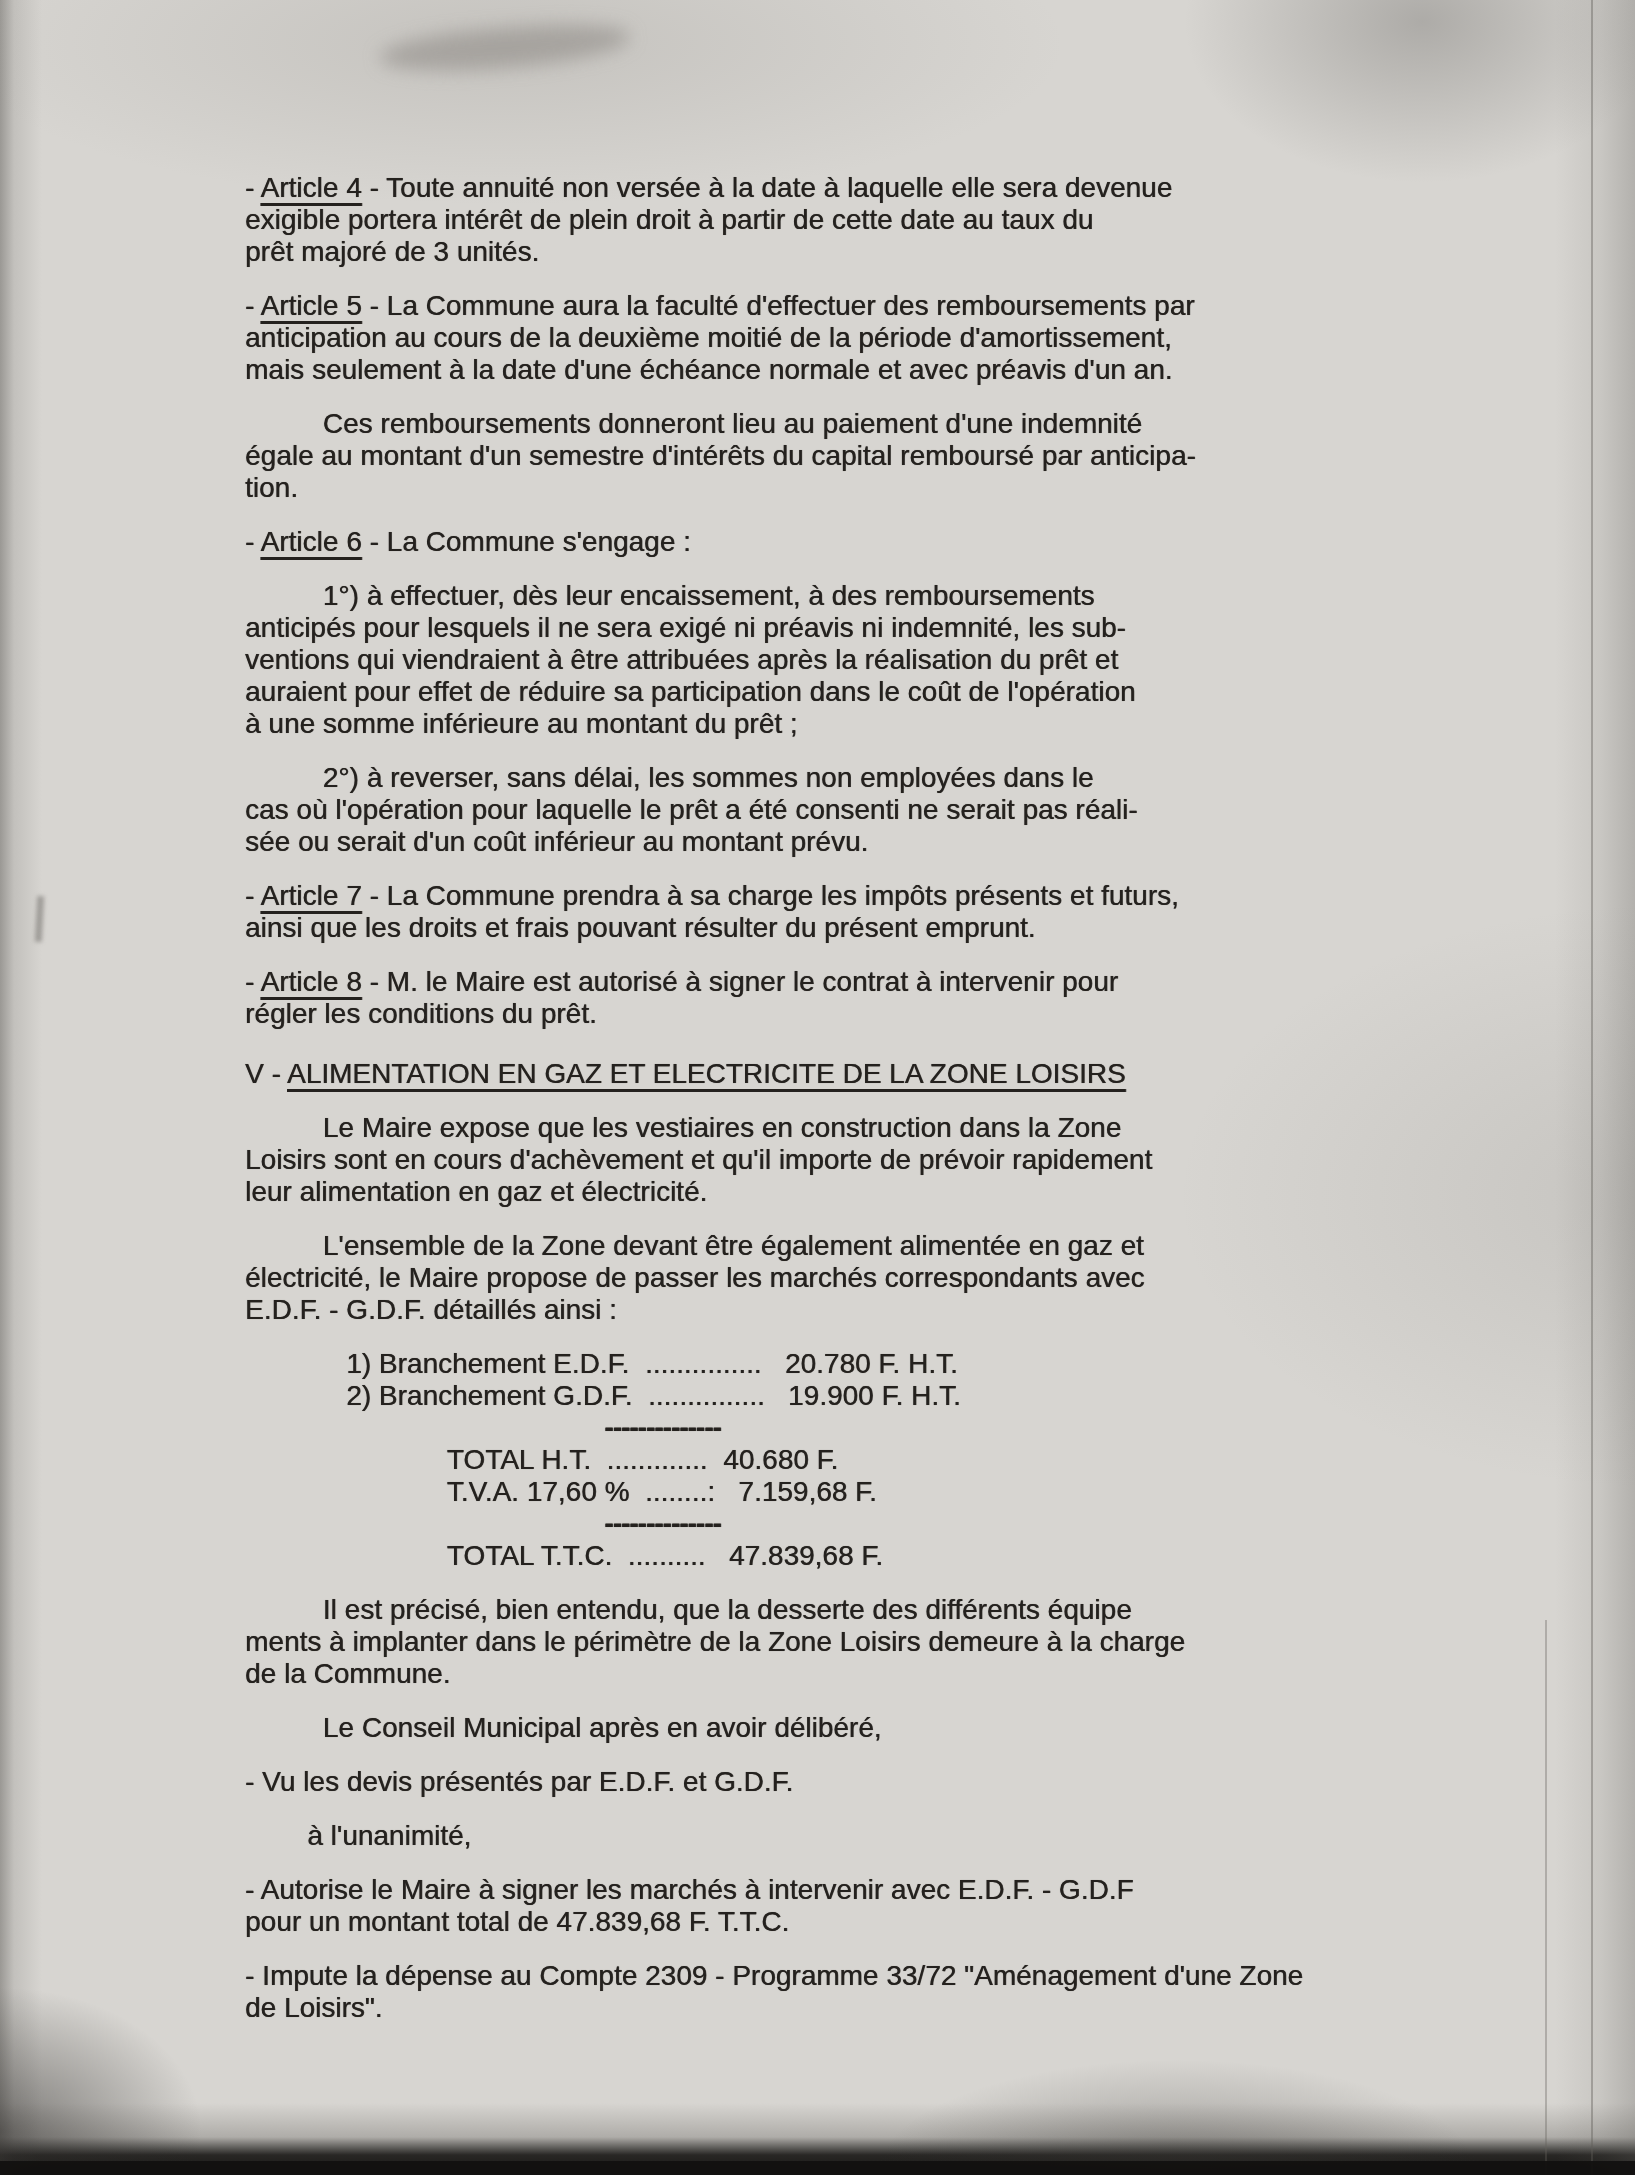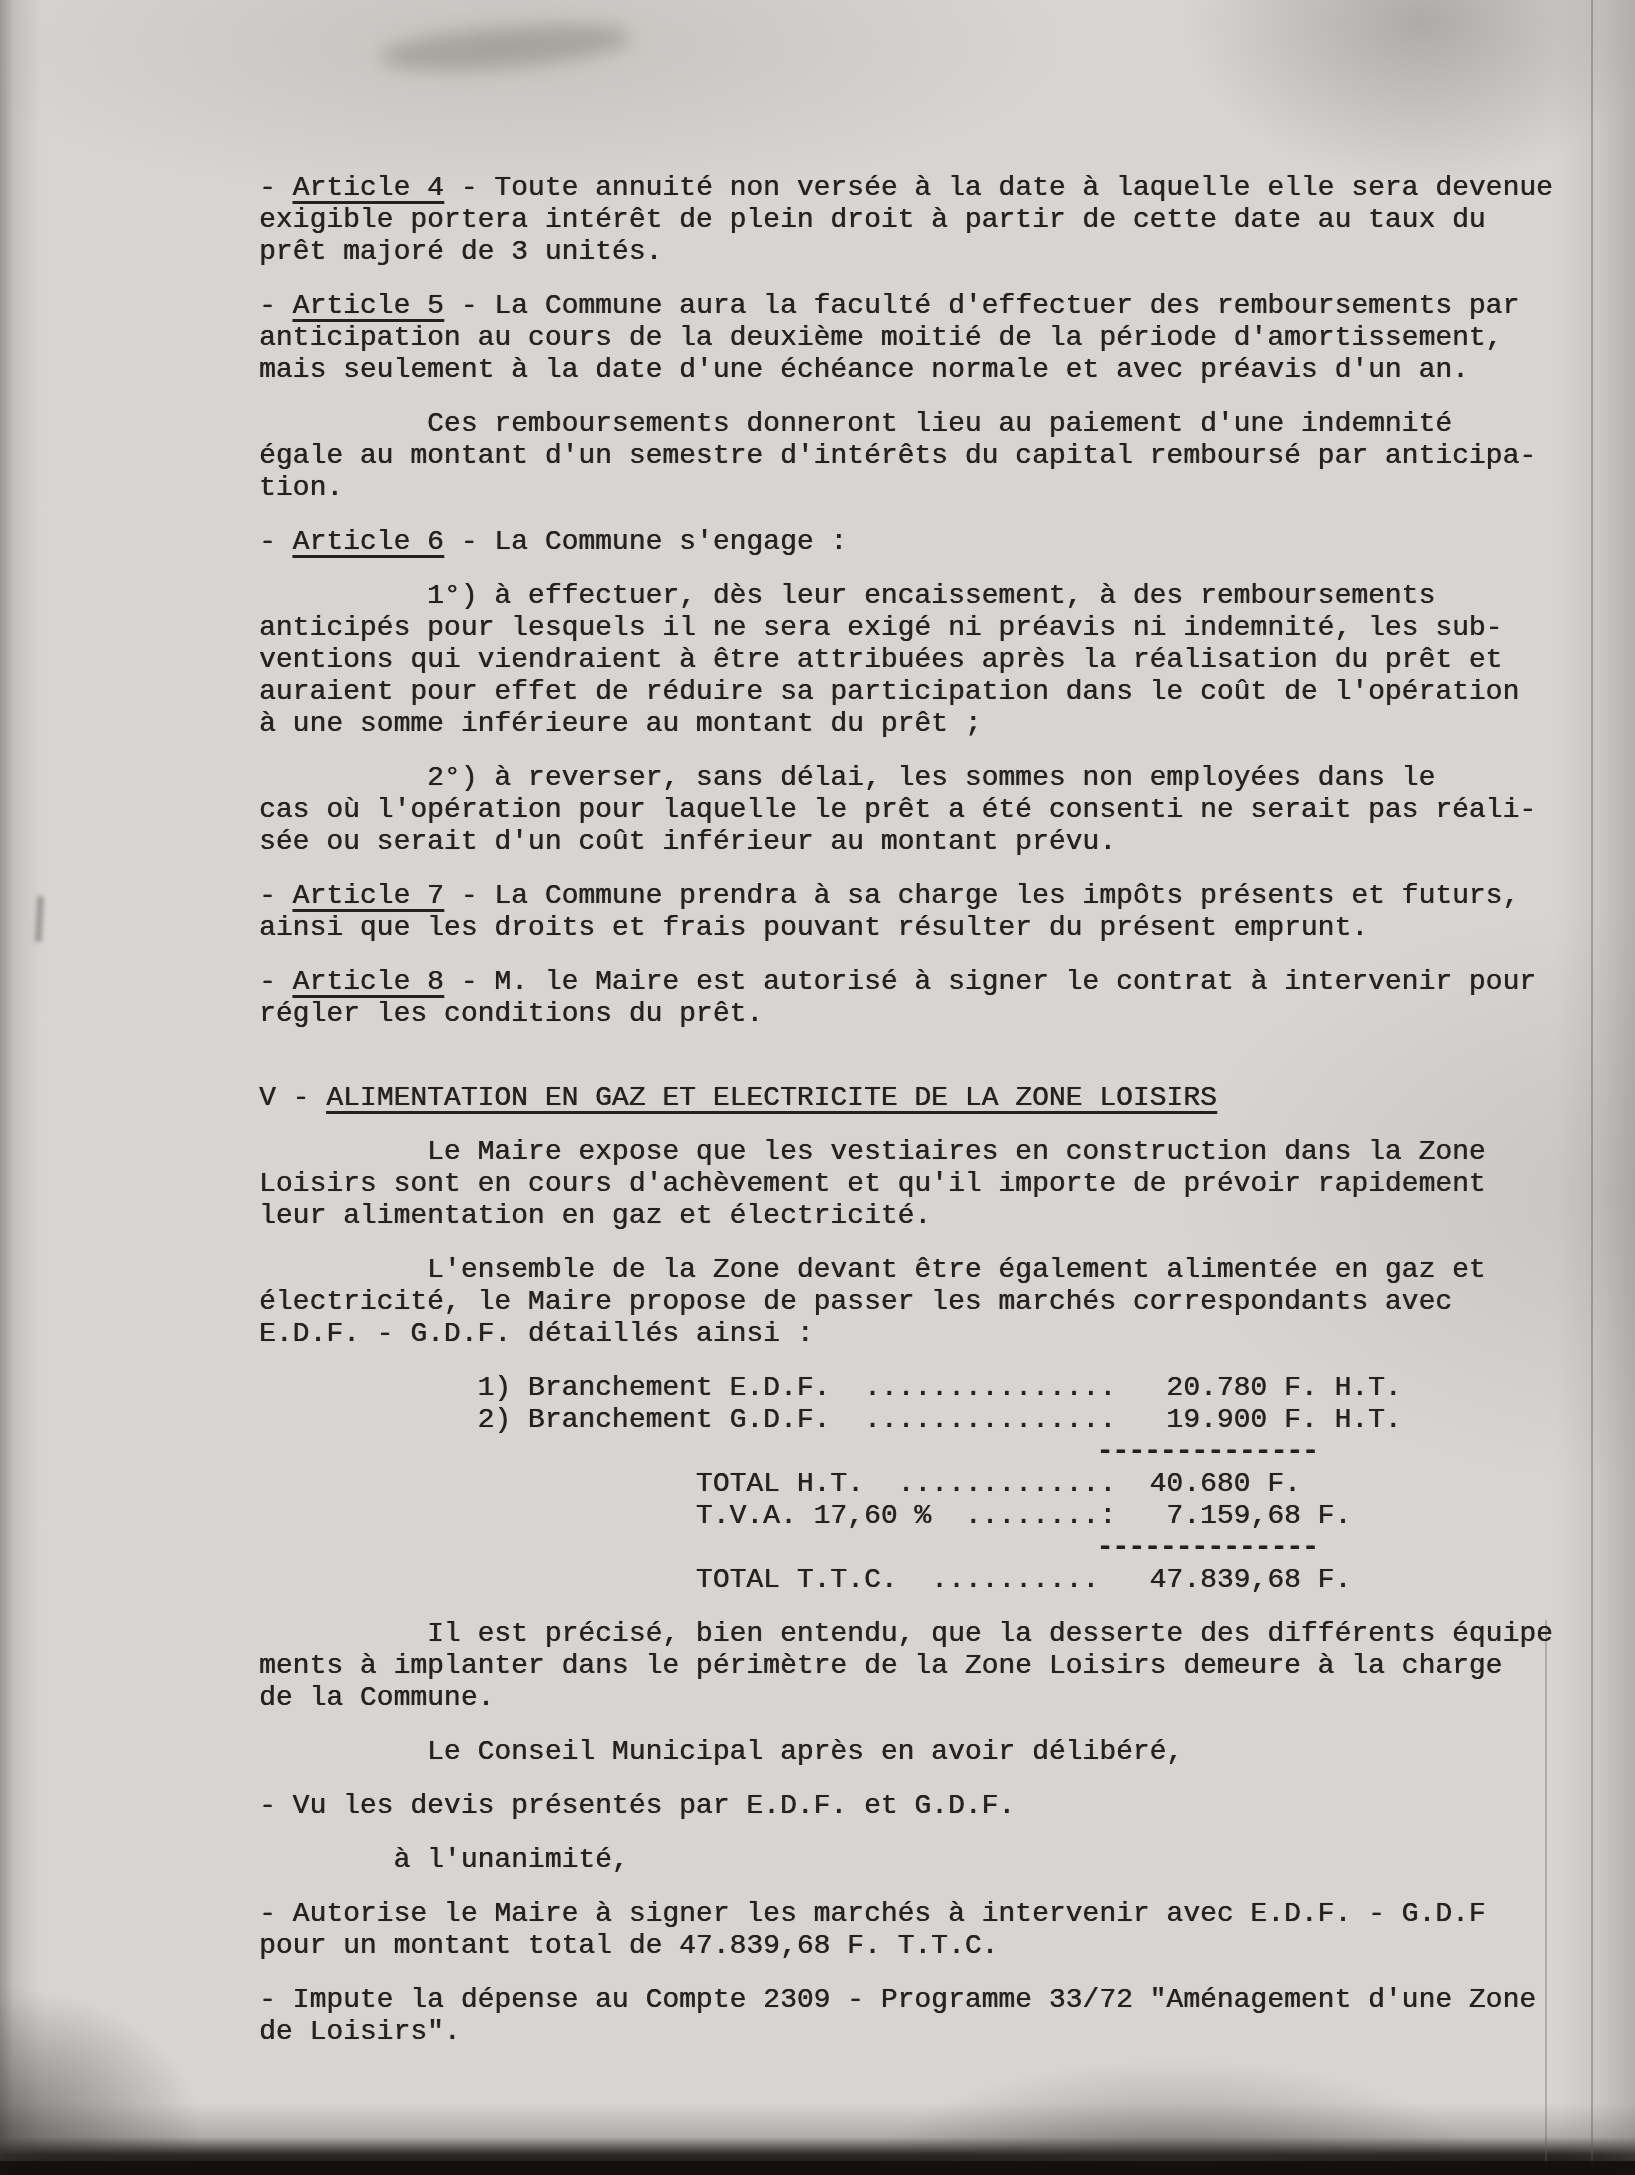--- a/index.html
+++ b/index.html
@@ -12,29 +12,29 @@
       radial-gradient(ellipse 900px 260px at 31% 2%, rgba(150,147,142,0.28), transparent 62%),
       radial-gradient(ellipse 340px 230px at 87% 1%, rgba(105,103,100,0.38), transparent 70%),
       radial-gradient(ellipse 700px 420px at 102% 55%, rgba(120,118,114,0.18), transparent 70%),
       radial-gradient(ellipse 280px 200px at 0% 98%, rgba(45,43,41,0.55), transparent 72%),
       radial-gradient(ellipse 420px 160px at 72% 100%, rgba(55,53,50,0.40), transparent 72%),
       linear-gradient(90deg, rgba(70,68,64,0.42) 0px, rgba(70,68,64,0.14) 14px, rgba(70,68,64,0.0) 42px),
       linear-gradient(270deg, rgba(95,93,89,0.30) 0px, rgba(95,93,89,0.12) 34px, rgba(95,93,89,0.0) 80px),
       linear-gradient(0deg, rgba(14,13,12,0.96) 0px, rgba(16,15,13,0.88) 20px, rgba(70,68,64,0.28) 38px, rgba(70,68,64,0.0) 72px);
   }
   .doc{
-    position:absolute; left:259px; top:172px; width:1345px;
-    font-family:Liberation Mono, monospace;
+    position:absolute; left:245px; top:172px; width:1345px;
+    font-family:Liberation Sans, sans-serif;
     font-size:28px; line-height:32px;
     color:#24211e;
     text-shadow:0.5px 0 0 rgba(36,33,30,0.75), 0 0 1px rgba(36,33,30,0.35);
     white-space:pre;
   }
   .block{margin:0 0 22px 0;}
-  .block.heading{margin-top:52px;}
+  .block.heading{margin-top:28px;}
   .line{white-space:pre;}
   .line .u{
     text-decoration:underline;
     text-decoration-thickness:2.5px;
     text-underline-offset:6px;
   }
   .line.rule{font-weight:bold; letter-spacing:-1px;}
   
   .top-smudge{
     position:absolute; left:380px; top:28px; width:250px; height:40px;

